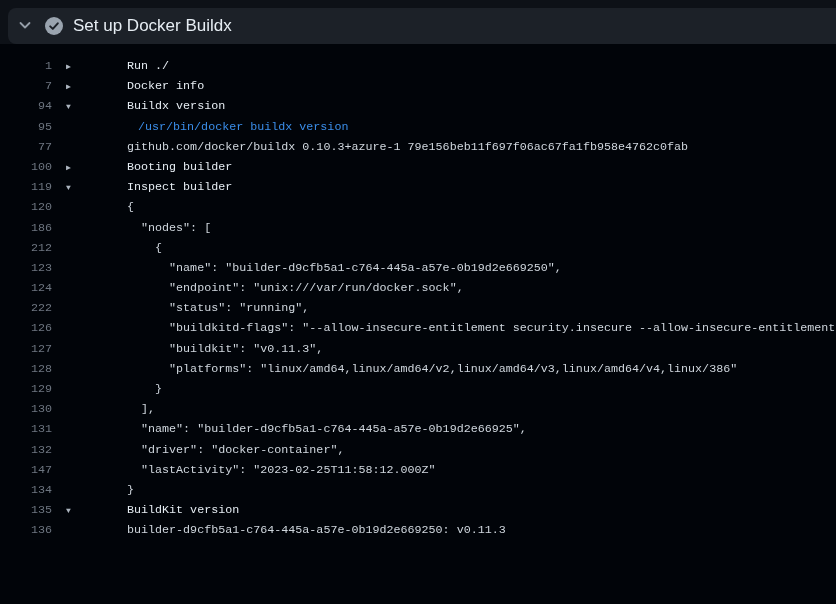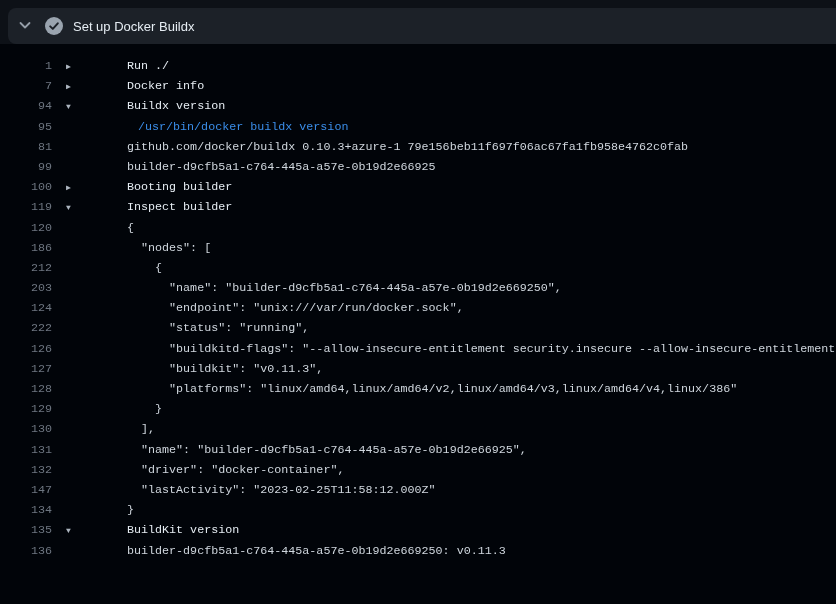--- a/index.html
+++ b/index.html
@@ -19,21 +19,21 @@
   .chev-btn{
     width:26px;height:26px;margin-left:4px;
     display:flex;align-items:center;justify-content:center;
     background:transparent;border:none;padding:0;cursor:pointer;
   }
   .status-circle{
     width:18px;height:18px;margin-left:7px;flex:0 0 auto;
   }
   .step-title{
     margin-left:10px;
-    color:#e6edf3;font-size:13px;font-weight:500;
+    color:#e6edf3;font-size:17px;font-weight:500;
     white-space:nowrap;
   }
   
   .log{
     position:absolute;left:0;right:0;top:44px;bottom:0;
     background:var(--log-bg,#010409);
     padding-top:12px;
     font-family:"Liberation Mono","DejaVu Sans Mono",monospace;
     font-size:11.7px;
     overflow:hidden;
@@ -74,28 +74,27 @@
     </svg>
   </span>
   <span class="step-title">Set up Docker Buildx</span>
 </div>
 
 <div class="log" id="log">
     <div class="row group-row"><span class="ln">1</span><span class="arrow">▶</span><span class="txt group">Run ./</span></div>
     <div class="row group-row"><span class="ln">7</span><span class="arrow">▶</span><span class="txt group">Docker info</span></div>
     <div class="row group-row"><span class="ln">94</span><span class="arrow">▼</span><span class="txt group">Buildx version</span></div>
     <div class="row"><span class="ln">95</span><span class="arrow"></span><span class="txt command">/usr/bin/docker buildx version</span></div>
-    <div class="row"><span class="ln">81</span><span class="arrow"></span><span class="txt output">github.com/docker/buildx 0.10.3+azure-1 79e156beb11f697f06ac67fa1fb958e4762c0fab</span></div>
-    <div class="row"><span class="ln">99</span><span class="arrow"></span><span class="txt output">builder-d9cfb5a1-c764-445a-a57e-0b19d2e66925</span></div>
+    <div class="row"><span class="ln">77</span><span class="arrow"></span><span class="txt output">github.com/docker/buildx 0.10.3+azure-1 79e156beb11f697f06ac67fa1fb958e4762c0fab</span></div>
     <div class="row group-row"><span class="ln">100</span><span class="arrow">▶</span><span class="txt group">Booting builder</span></div>
     <div class="row group-row"><span class="ln">119</span><span class="arrow">▼</span><span class="txt group">Inspect builder</span></div>
     <div class="row"><span class="ln">120</span><span class="arrow"></span><span class="txt output">{</span></div>
     <div class="row"><span class="ln">186</span><span class="arrow"></span><span class="txt output">  "nodes": [</span></div>
     <div class="row"><span class="ln">212</span><span class="arrow"></span><span class="txt output">    {</span></div>
-    <div class="row"><span class="ln">203</span><span class="arrow"></span><span class="txt output">      "name": "builder-d9cfb5a1-c764-445a-a57e-0b19d2e669250",</span></div>
+    <div class="row"><span class="ln">123</span><span class="arrow"></span><span class="txt output">      "name": "builder-d9cfb5a1-c764-445a-a57e-0b19d2e669250",</span></div>
     <div class="row"><span class="ln">124</span><span class="arrow"></span><span class="txt output">      "endpoint": "unix:///var/run/docker.sock",</span></div>
     <div class="row"><span class="ln">222</span><span class="arrow"></span><span class="txt output">      "status": "running",</span></div>
     <div class="row"><span class="ln">126</span><span class="arrow"></span><span class="txt output">      "buildkitd-flags": "--allow-insecure-entitlement security.insecure --allow-insecure-entitlement network</span></div>
     <div class="row"><span class="ln">127</span><span class="arrow"></span><span class="txt output">      "buildkit": "v0.11.3",</span></div>
     <div class="row"><span class="ln">128</span><span class="arrow"></span><span class="txt output">      "platforms": "linux/amd64,linux/amd64/v2,linux/amd64/v3,linux/amd64/v4,linux/386"</span></div>
     <div class="row"><span class="ln">129</span><span class="arrow"></span><span class="txt output">    }</span></div>
     <div class="row"><span class="ln">130</span><span class="arrow"></span><span class="txt output">  ],</span></div>
     <div class="row"><span class="ln">131</span><span class="arrow"></span><span class="txt output">  "name": "builder-d9cfb5a1-c764-445a-a57e-0b19d2e66925",</span></div>
     <div class="row"><span class="ln">132</span><span class="arrow"></span><span class="txt output">  "driver": "docker-container",</span></div>
     <div class="row"><span class="ln">147</span><span class="arrow"></span><span class="txt output">  "lastActivity": "2023-02-25T11:58:12.000Z"</span></div>

